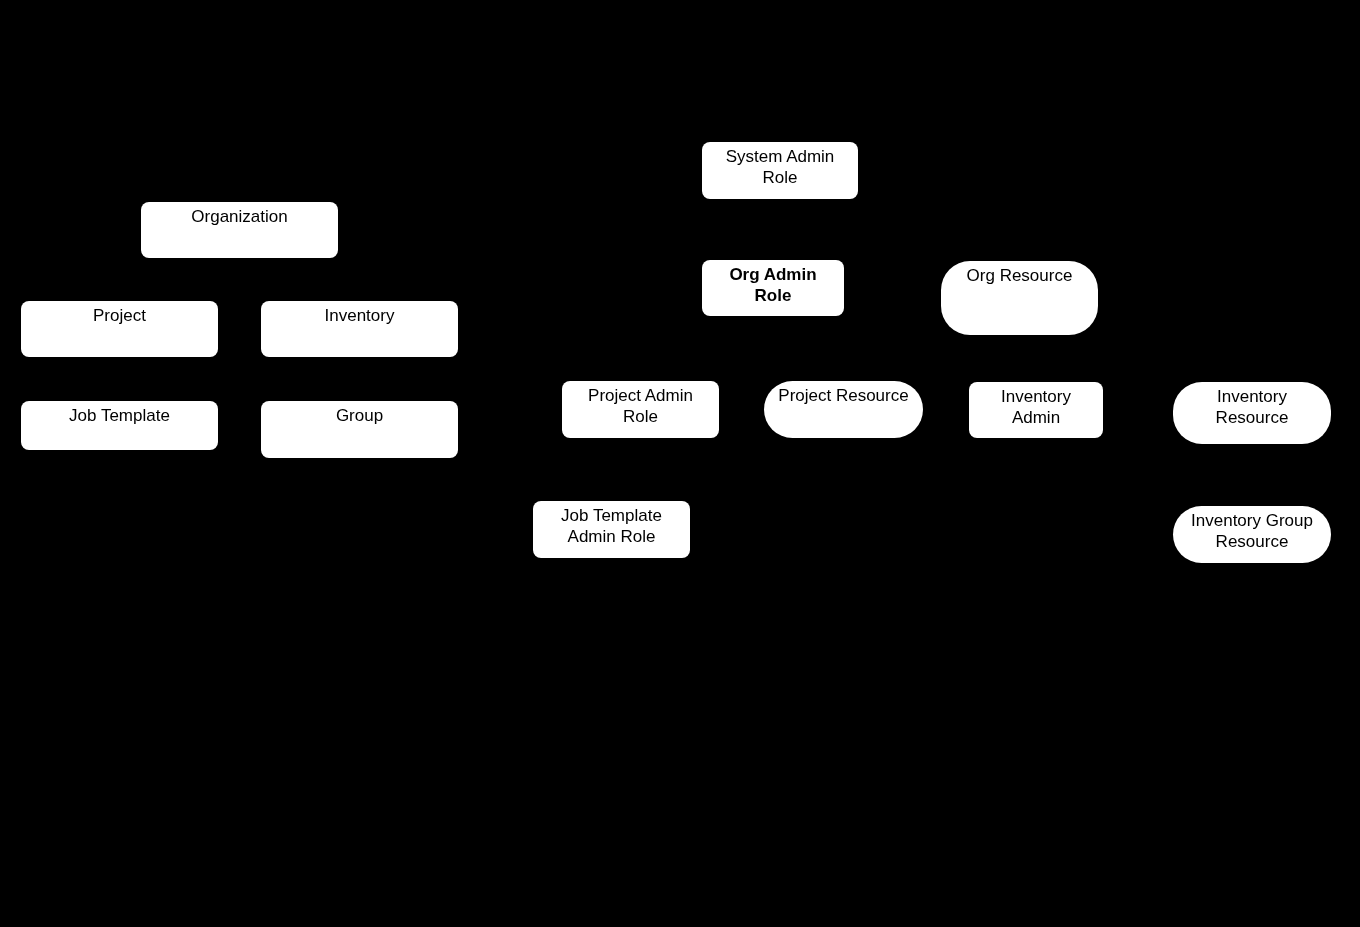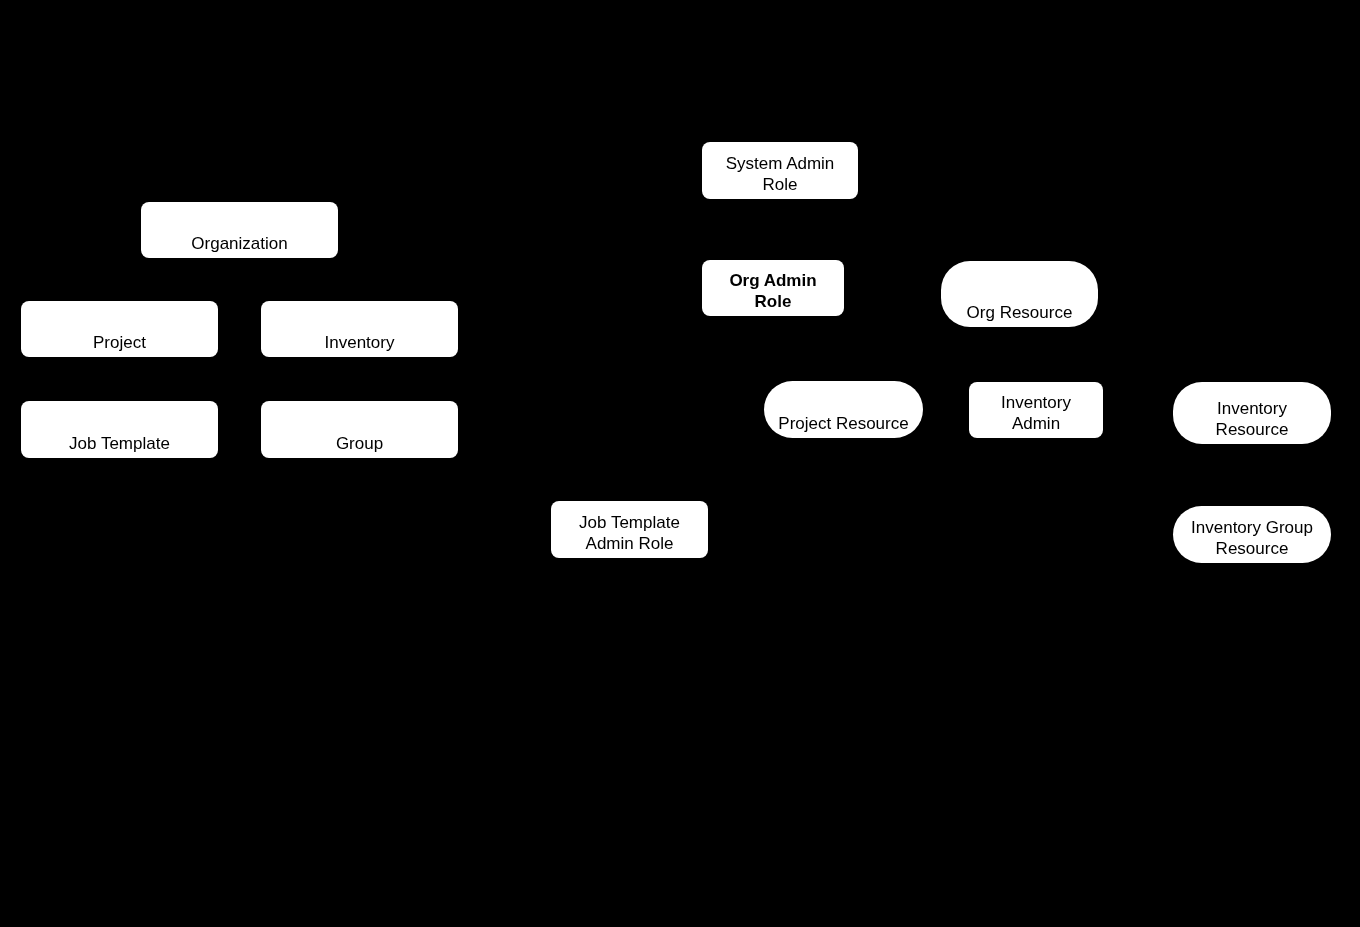--- a/index.html
+++ b/index.html
@@ -13,50 +13,50 @@
     height: 927px;
     background: #000000;
     overflow: hidden;
     font-family: "Liberation Sans", sans-serif;
   }
   .node {
     position: absolute;
     background: #ffffff;
     color: #000000;
     display: flex;
-    align-items: flex-end;
+    align-items: flex-start;
     justify-content: center;
     text-align: center;
     font-size: 17px;
     line-height: 21px;
     box-sizing: border-box;
     padding: 4px 10px;
   }
   .rect { border-radius: 8px; }
   .pill { border-radius: 29px; }
   .lbl { display: inline-block; }
 
   
   .n-organization            { left: 141px;  top: 202px; width: 197px; height: 56px; }
   .n-project                 { left: 21px;   top: 301px; width: 197px; height: 56px; }
   .n-inventory               { left: 261px;  top: 301px; width: 197px; height: 56px; }
-  .n-job-template            { left: 21px;   top: 401px; width: 197px; height: 57px; }
+  .n-job-template            { left: 21px;   top: 401px; width: 197px; height: 49px; }
   .n-group                   { left: 261px;  top: 401px; width: 197px; height: 57px; }
   .n-host                    { left: 261px;  top: 501px; width: 197px; height: 56px; }
 
   .n-system-admin-role       { left: 702px;  top: 142px; width: 156px; height: 57px; }
   .n-org-admin-role          { left: 702px;  top: 260px; width: 142px; height: 56px; font-weight: bold; }
-  .n-org-resource            { left: 941px;  top: 261px; width: 157px; height: 66px; }
+  .n-org-resource            { left: 941px;  top: 261px; width: 157px; height: 74px; }
 
   .n-project-admin-role      { left: 562px;  top: 381px; width: 157px; height: 57px; }
   .n-project-resource        { left: 764px;  top: 381px; width: 159px; height: 57px; }
   .n-inventory-admin         { left: 969px;  top: 382px; width: 134px; height: 56px; }
   .n-inventory-resource      { left: 1173px; top: 382px; width: 158px; height: 62px; }
 
-  .n-job-template-admin-role { left: 551px;  top: 501px; width: 157px; height: 57px; }
+  .n-job-template-admin-role { left: 533px;  top: 501px; width: 157px; height: 57px; }
   .n-job-template-resource   { left: 752px;  top: 501px; width: 159px; height: 57px; }
   .n-inventory-group-admin   { left: 969px;  top: 502px; width: 157px; height: 56px; }
   .n-inventory-group-resource{ left: 1173px; top: 506px; width: 158px; height: 57px; }
 
   .n-inventory-host-resource { left: 970px;  top: 622px; width: 158px; height: 56px; }
 
   
   .n-inventory-resource .lbl      { max-width: 120px; }
   .n-inventory-host-resource .lbl { max-width: 125px; }
   .n-job-template-resource .lbl   { max-width: 120px; }
@@ -92,20 +92,23 @@
   </div>
 
   <div class="node rect n-org-admin-role">
     <span class="lbl">Org Admin Role</span>
   </div>
 
   <div class="node pill n-org-resource">
     <span class="lbl">Org Resource</span>
   </div>
 
+  <div class="node rect n-project-admin-role">
+    <span class="lbl">Project Admin Role</span>
+  </div>
 
   <div class="node pill n-project-resource">
     <span class="lbl">Project Resource</span>
   </div>
 
   <div class="node rect n-inventory-admin">
     <span class="lbl">Inventory Admin</span>
   </div>
 
   <div class="node pill n-inventory-resource">

